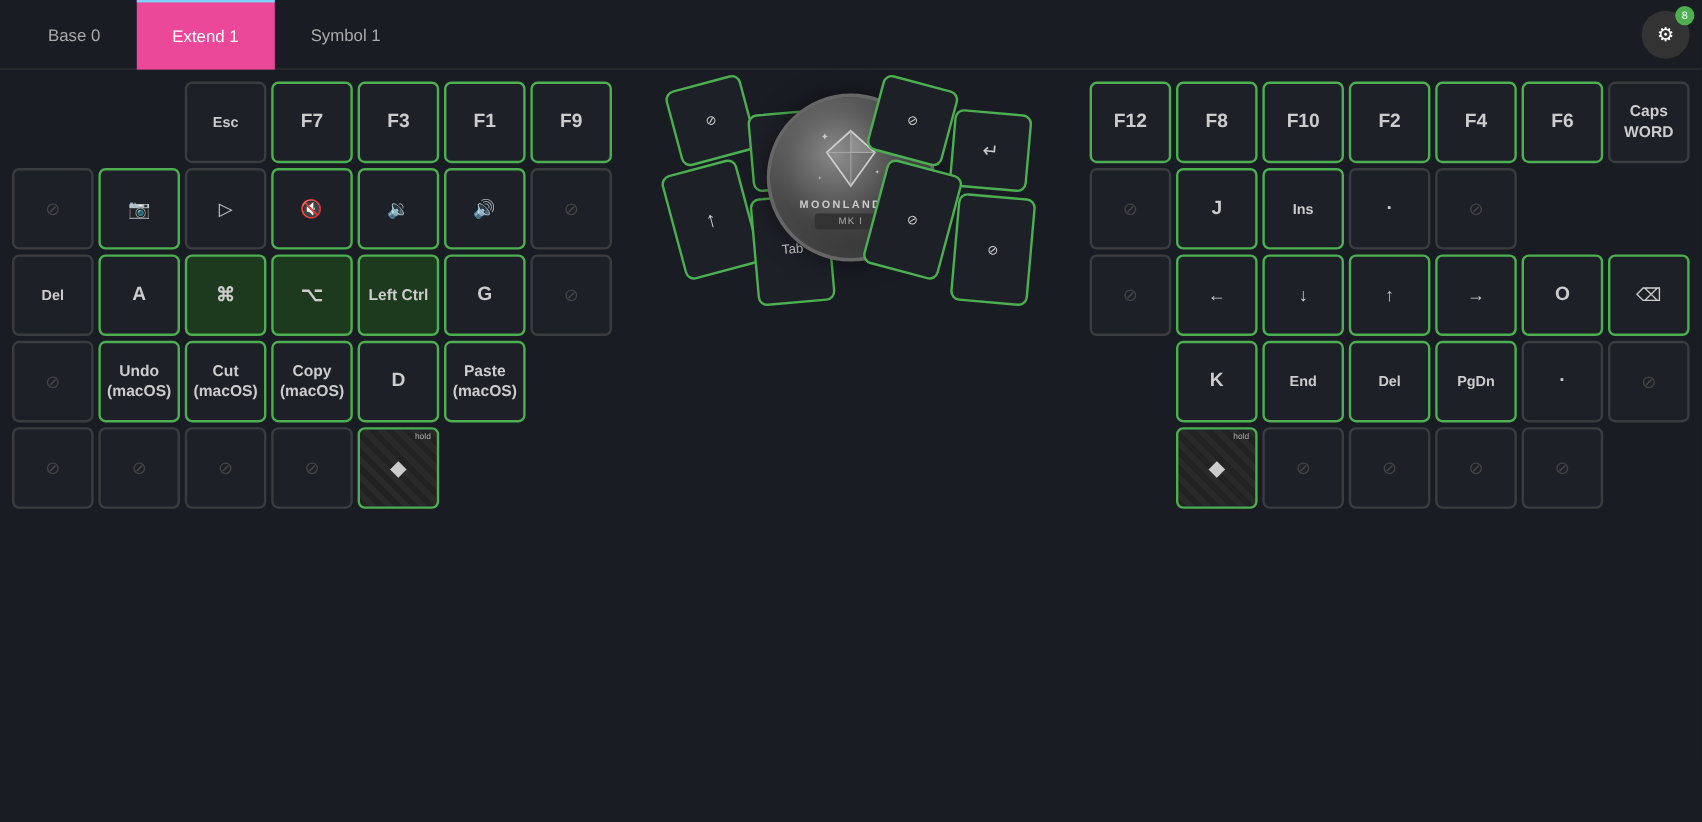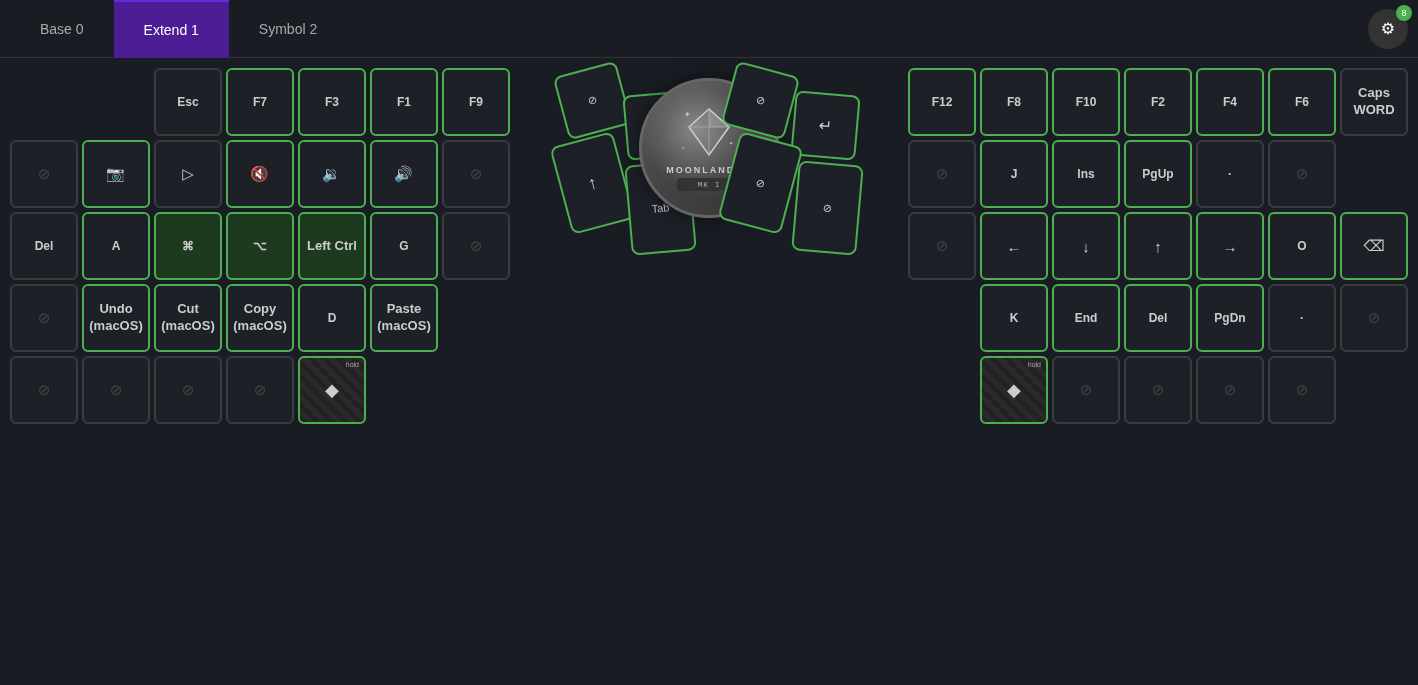--- a/index.html
+++ b/index.html
@@ -29,23 +29,23 @@
       padding: 13px 30px;
       font-size: 14px;
       font-weight: 500;
       cursor: pointer;
       border: none;
       background: transparent;
       color: #aaa;
       position: relative;
     }
     .tab.active {
-      background: #4c1d95;
+      background: #ec4899;
       color: #fff;
-      border-top: 2px solid #6d28d9;
+      border-top: 2px solid #7dd3fc;
     }
     .tab-spacer { flex: 1; }
     .settings-btn {
       width: 40px;
       height: 40px;
       border-radius: 50%;
       background: #333;
       border: none;
       cursor: pointer;
       display: flex;
@@ -100,21 +100,20 @@
       text-align: center;
     }
     .logo-sub {
       font-size: 8px;
       background: #333;
       padding: 2px 20px;
       border-radius: 3px;
       margin-top: 3px;
       color: #aaa;
       letter-spacing: 1px;
-      font-family: Liberation Mono, monospace;
     }
 
     
     .main-layout {
       display: flex;
       flex-direction: row;
       align-items: flex-start;
       justify-content: center;
       padding: 10px;
       gap: 5px;
@@ -191,21 +190,21 @@
       color: #ccc;
       cursor: pointer;
     }
     .k.gb { border-color: #4caf50; }
     .k.gbg { border-color: #4caf50; background: #1e3a1e; }
     .k.hold { 
       border-color: #4caf50;
       background: repeating-linear-gradient(45deg, #222, #222 5px, #2a2a2a 5px, #2a2a2a 10px);
     }
     .k .lbl { font-size: 12px; font-weight: 700; }
-    .k .lbl.lg { font-size: 12px; }
+    .k .lbl.lg { font-size: 16px; }
     .k .lbl.sm { font-size: 13px; line-height: 1.3; text-align: center; }
     .k .ic { font-size: 15px; }
     .k .dis { color: #444; font-size: 15px; }
     .hold-label {
       position: absolute;
       top: 3px;
       right: 5px;
       font-size: 7px;
       color: #aaa;
     }
@@ -214,21 +213,21 @@
 <body>
 
 <div class="tab-bar">
   <div class="tab">
     <span>Base 0</span>
   </div>
   <div class="tab active">
     <span>Extend 1</span>
   </div>
   <div class="tab">
-    <span>Symbol 2</span>
+    <span>Symbol 1</span>
   </div>
   <div class="tab-spacer"></div>
   <button class="settings-btn">
     ⚙
     <span class="settings-badge">8</span>
   </button>
 </div>
 
 <div class="main-layout">
 
@@ -423,23 +422,20 @@
     <div class="key-row">
       <div class="k">
           <span class="dis">⊘</span>
         </div>
       <div class="k gb">
           <span class="lbl lg">J</span>
         </div>
       <div class="k gb">
           <span class="lbl">Ins</span>
         </div>
-      <div class="k gb">
-          <span class="lbl">PgUp</span>
-        </div>
       <div class="k">
           <span class="lbl lg">·</span>
         </div>
       <div class="k">
           <span class="dis">⊘</span>
         </div>
     </div>
 
     <div class="key-row">
       <div class="k">

